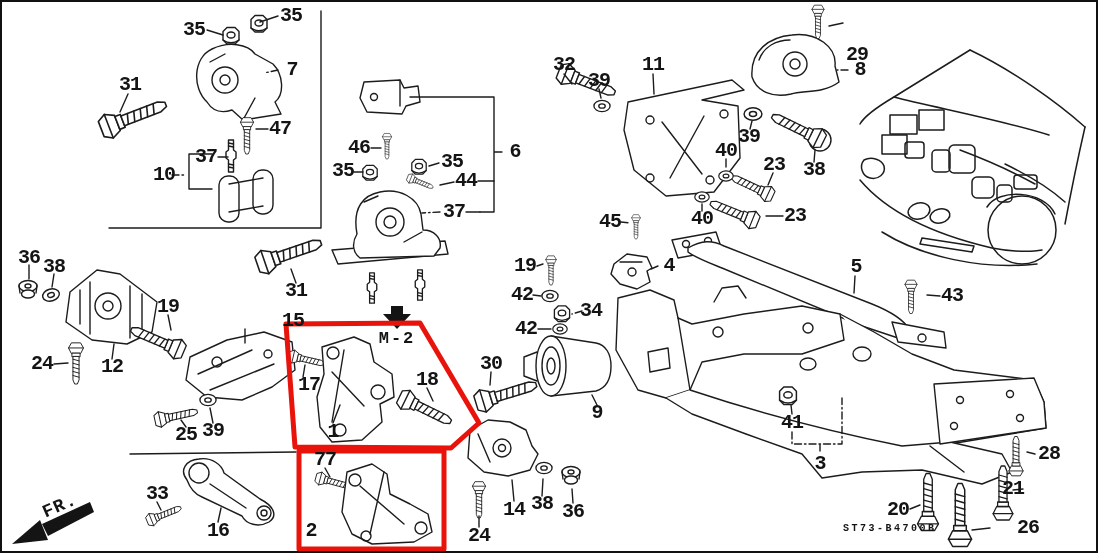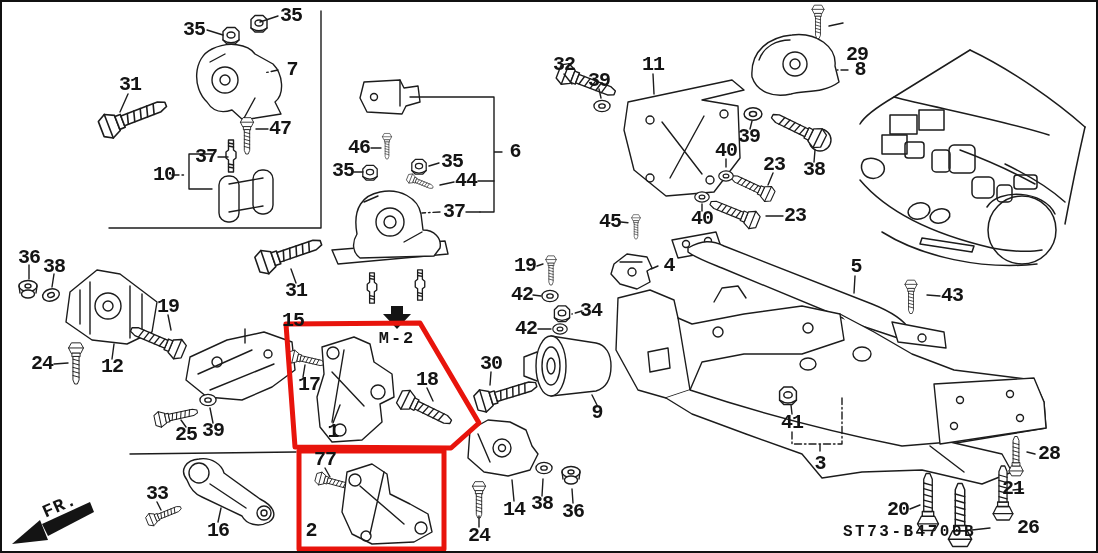--- a/index.html
+++ b/index.html
@@ -12,21 +12,21 @@
   #callout-layer{position:absolute;left:0;top:0;width:100%;height:100%;z-index:3;}
   .callout{
     position:absolute;transform:translate(-50%,-50%);
     font-family:"Liberation Mono","DejaVu Sans Mono",monospace;
     font-weight:700;font-size:20px;color:#141414;line-height:1;
     letter-spacing:-1px;white-space:nowrap;cursor:pointer;
   }
   .annot{position:absolute;z-index:4;font-weight:700;color:#141414;white-space:nowrap;}
   #m2-label{left:395px;top:336px;transform:translate(-50%,-50%);font-size:17px;letter-spacing:2px;}
   #fr-label{left:40px;top:494px;transform:rotate(-24deg);font-size:18px;letter-spacing:1px;}
-  #diagram-code{left:841px;top:521px;font-size:16px;letter-spacing:2.5px;font-weight:700;}
+  #diagram-code{left:841px;top:521px;font-size:10px;letter-spacing:2.5px;font-weight:700;}
 </style>
 </head>
 <body>
 
 <div id="stage">
 
   <svg id="art" width="1098" height="553" viewBox="0 0 1098 553" fill="none" stroke="#1c1c1c" stroke-width="1.4" stroke-linecap="round" stroke-linejoin="round">
 
     <defs>
       <g id="bolt">

